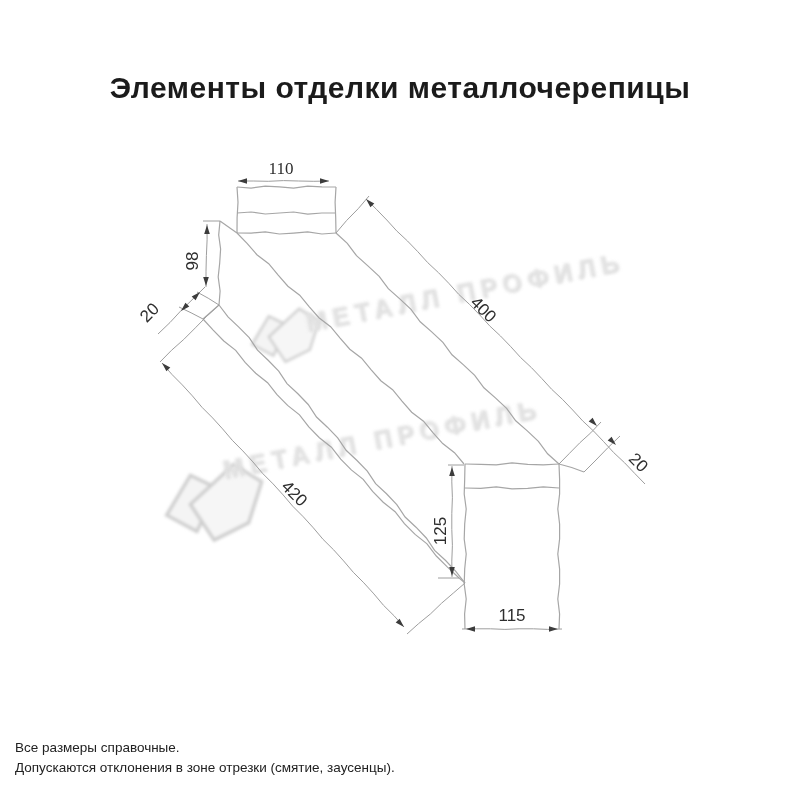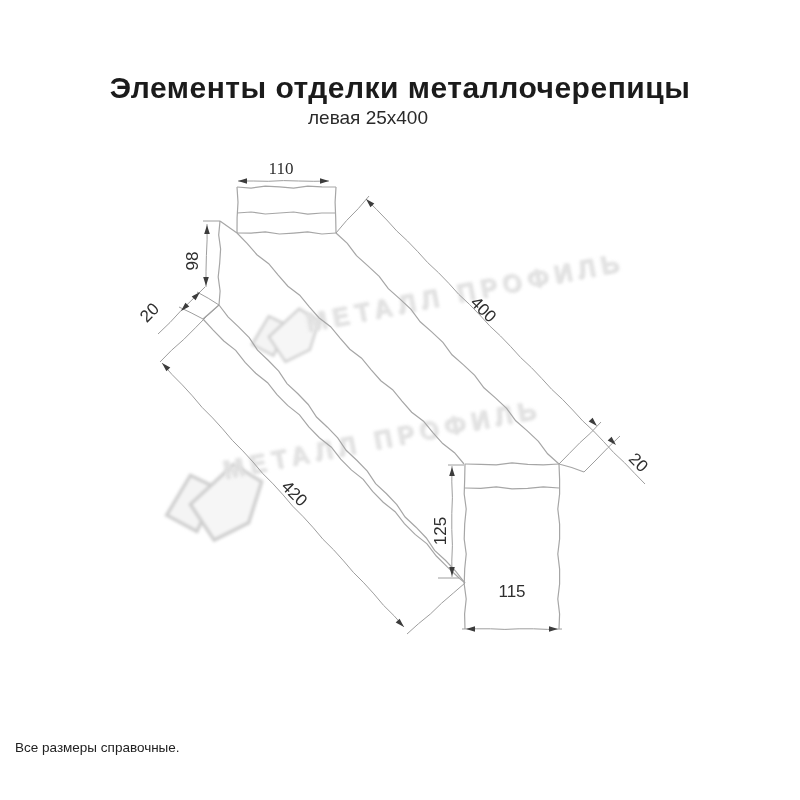--- a/index.html
+++ b/index.html
@@ -22,21 +22,20 @@
   svg{position:absolute;left:0;top:0;}
 </style>
 </head>
 <body>
 
 <div id="page">
 
   <div class="title">Элементы отделки металлочерепицы</div>
 
   <div class="subtitle">
-    <div>левая 25х400</div>
   </div>
 
   <svg class="wmlogo" style="left:246px;top:302px;" width="76" height="62" viewBox="0 0 100 80">
     <path d="M8,55 L30,18 L55,30 L36,70 Z" fill="#f4f4f4" stroke="#cdcdcd" stroke-width="3"></path>
     <path d="M30,45 L70,8 L96,24 L84,62 L52,78 Z" fill="#f6f6f6" stroke="#cdcdcd" stroke-width="3"></path>
   </svg>
   <svg class="wmlogo" style="left:158px;top:452px;" width="108" height="94" viewBox="0 0 100 80">
     <path d="M8,55 L30,18 L55,30 L36,70 Z" fill="#f4f4f4" stroke="#cdcdcd" stroke-width="3"></path>
     <path d="M30,45 L70,8 L96,24 L84,62 L52,78 Z" fill="#f6f6f6" stroke="#cdcdcd" stroke-width="3"></path>
   </svg>
@@ -97,19 +96,20 @@
       <polygon points="558,629 549.0,631.8 549.0,626.2" fill="#3c3c3c"></polygon>
     </svg>
 
   <div class="dimlbl" style="left:281px;top:169px;font-family:Liberation Serif, serif;">110</div>
   <div class="dimlbl rotm90" style="left:193px;top:261px;">98</div>
   <div class="dimlbl rotm45" style="left:150px;top:313px;">20</div>
   <div class="dimlbl rot45" style="left:483px;top:310px;">400</div>
   <div class="dimlbl rot45" style="left:638px;top:463px;">20</div>
   <div class="dimlbl rot45" style="left:294px;top:494px;">420</div>
   <div class="dimlbl rotm90" style="left:441px;top:531px;">125</div>
-  <div class="dimlbl" style="left:512px;top:592px;">115</div>
+  <div class="dimlbl" style="left:512px;top:616px;">115</div>
 
   <div class="footer">
     <div>Все размеры справочные.</div>
+    <div>Допускаются отклонения в зоне отрезки (смятие, заусенцы).</div>
   </div>
 
 </div>
 
 </body></html>

